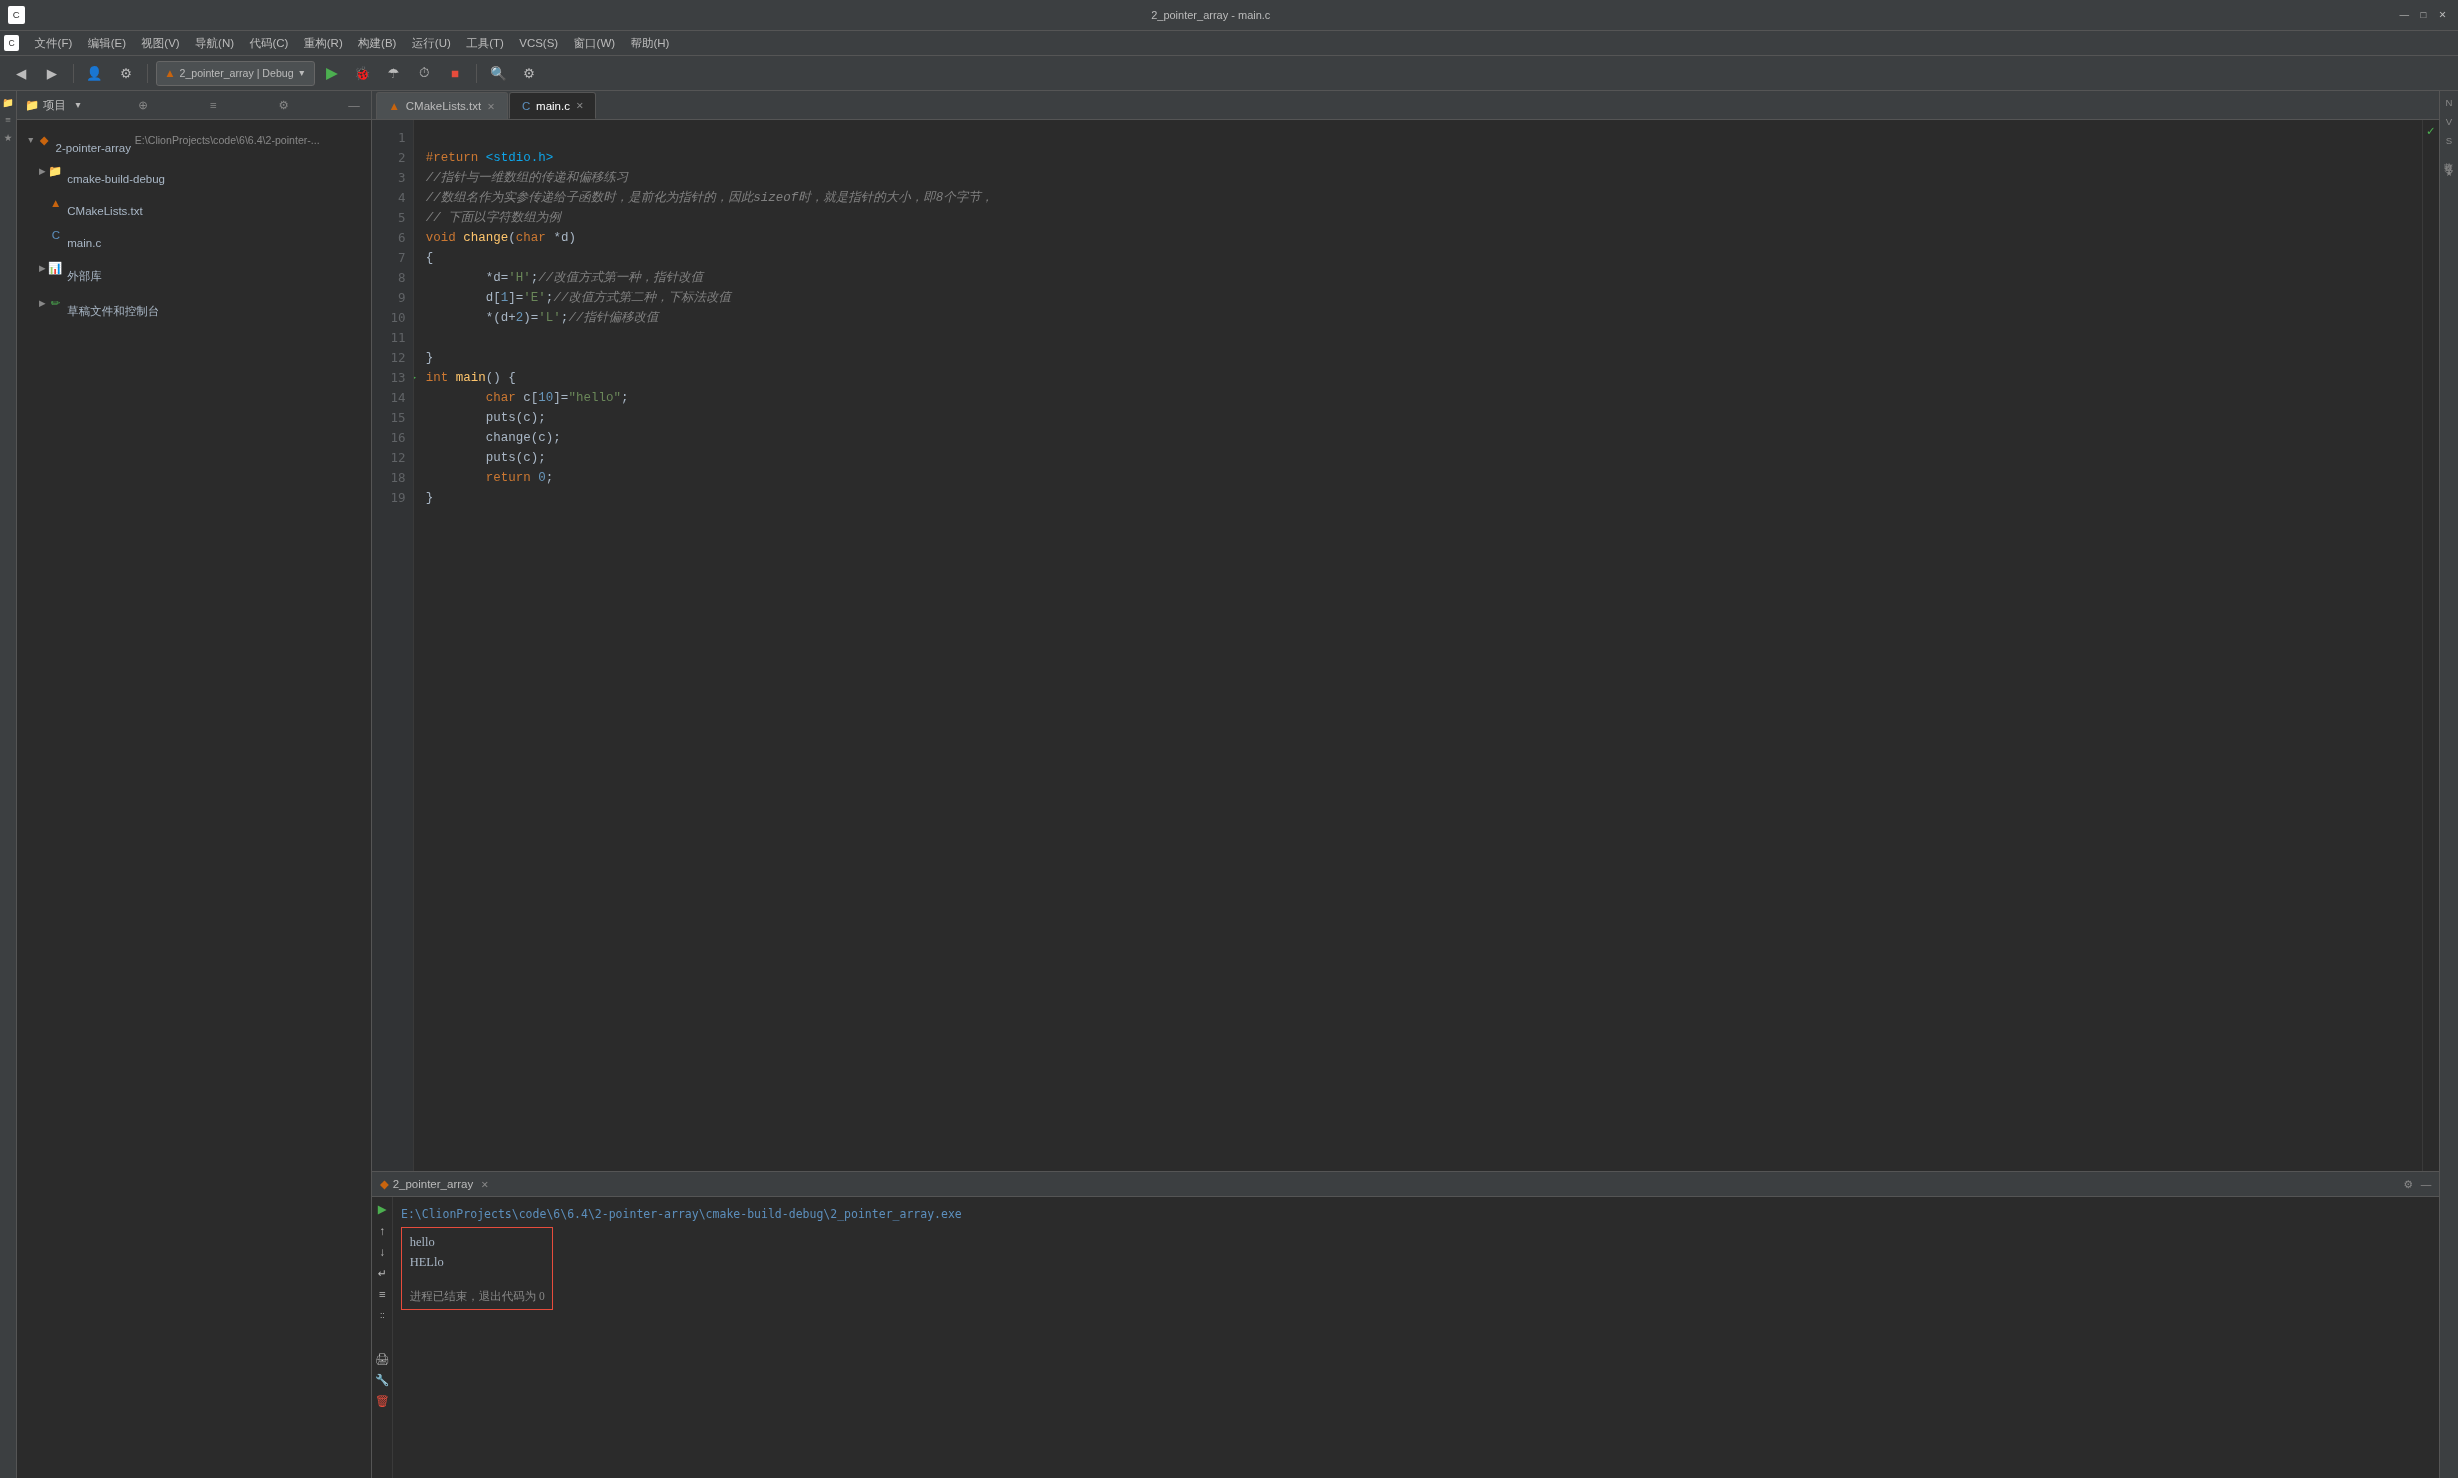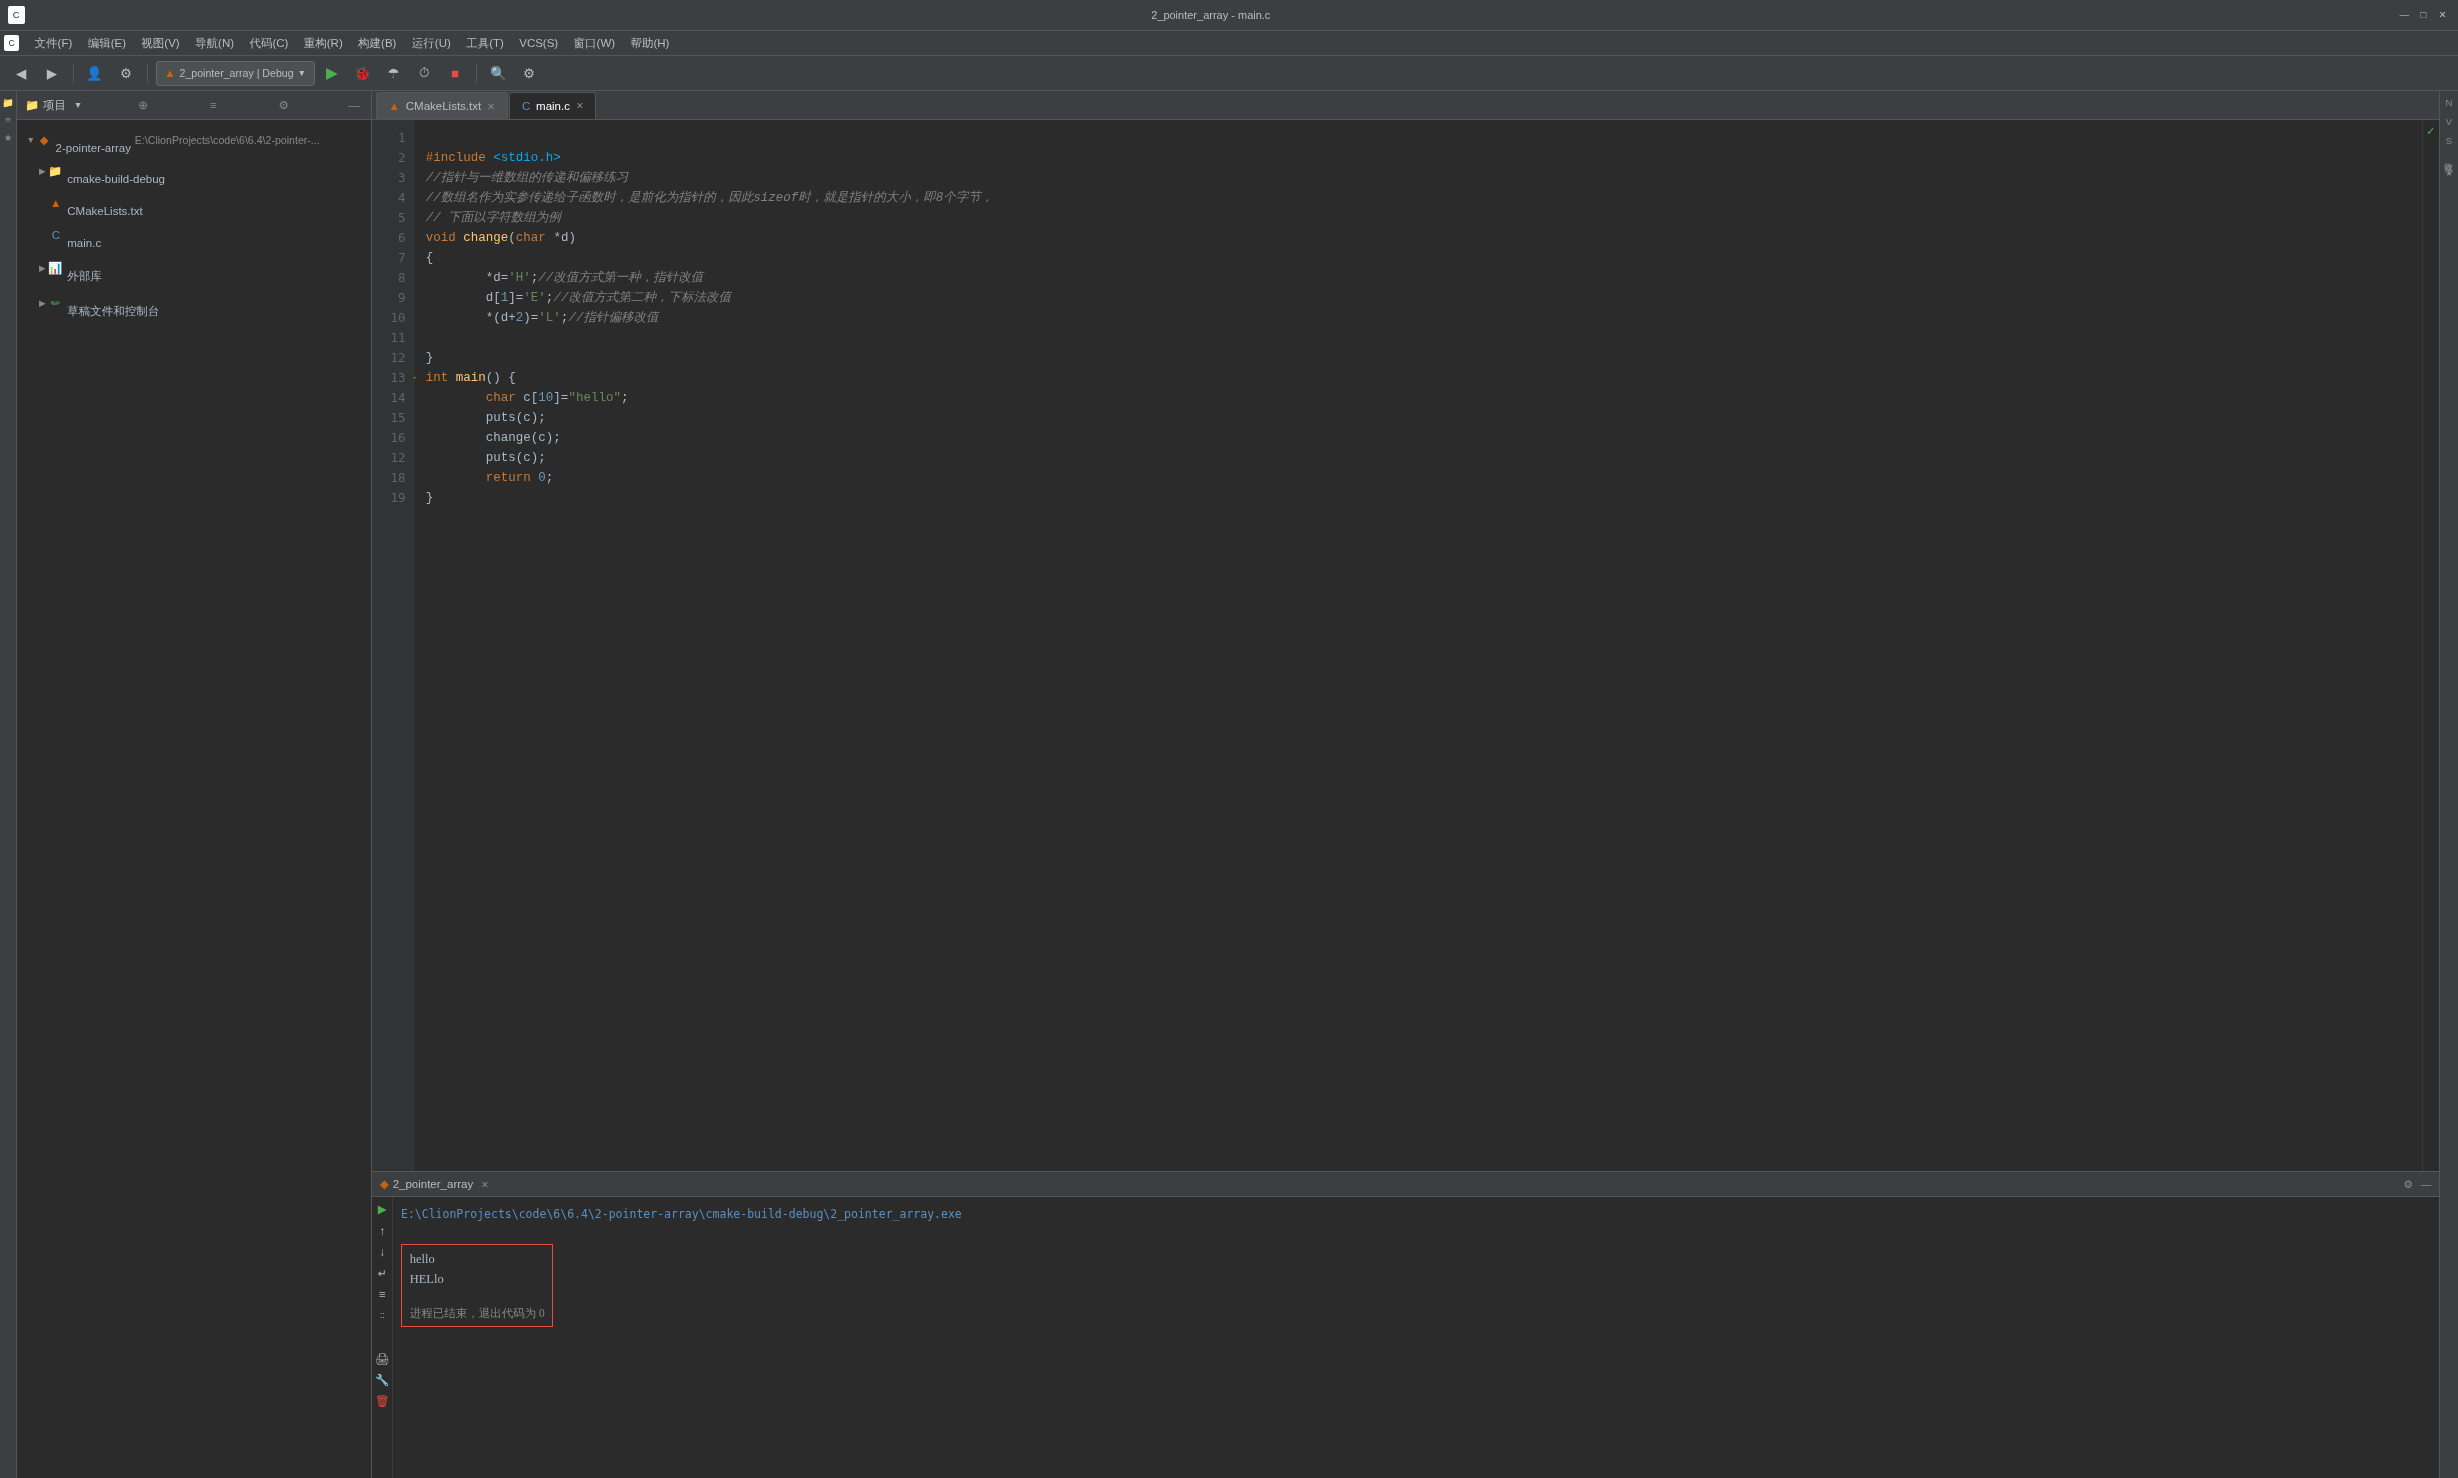--- a/index.html
+++ b/index.html
@@ -254,21 +254,21 @@
     }
     .run-output-content {
       flex: 1;
       padding: 7.7px;
       font-family: 'Consolas', monospace;
       font-size: 12.5px;
       overflow-y: auto;
       line-height: 1.6;
       color: #a9b7c6;
     }
-    .output-path { color: #5c8fbd; font-size: 11.5px; margin-bottom: 17px; }
+    .output-path { color: #5c8fbd; font-size: 11.5px; margin-bottom: 0; }
     .output-text { color: #a9b7c6; }
     .output-exit { color: #888; font-size: 11.5px; margin-top: 7.7px; }
 
     
     .right-sidebar {
       width: 19px;
       background: #3c3f41;
       border-left: 1px solid #555;
       display: flex;
       flex-direction: column;
@@ -428,21 +428,21 @@
             <div>12</div>
             <div>13</div>
             <div>14</div>
             <div>15</div>
           <div>16</div>
             <div>12</div>
             <div>18</div>
             <div>19</div>
         </div>
         <div class="code-content">
-<span class="inc">#include</span> <span class="header">&lt;stdio.h&gt;</span>
+<span class="inc">#return</span> <span class="header">&lt;stdio.h&gt;</span>
 <span class="cmt">//指针与一维数组的传递和偏移练习</span>
 <span class="cmt">//数组名作为实参传递给子函数时，是前化为指针的，因此sizeof时，就是指针的大小，即8个字节，</span>
 <span class="cmt">// 下面以字符数组为例</span>
 <span class="kw">void</span> <span class="fn">change</span>(<span class="kw">char</span> *d)
 {
         *d=<span class="str">'H'</span>;<span class="cmt">//改值方式第一种，指针改值</span>
         d[<span class="num">1</span>]=<span class="str">'E'</span>;<span class="cmt">//改值方式第二种，下标法改值</span>
         *(d+<span class="num">2</span>)=<span class="str">'L'</span>;<span class="cmt">//指针偏移改值</span>
 
 }

